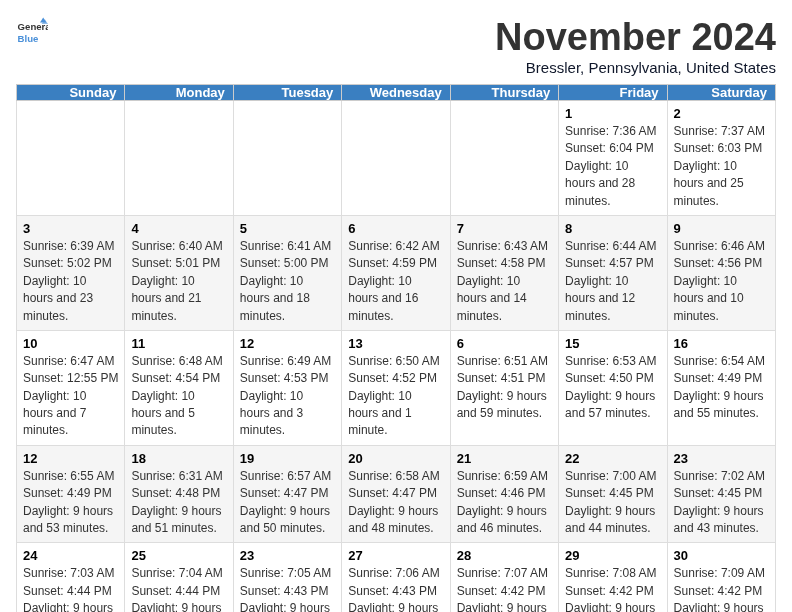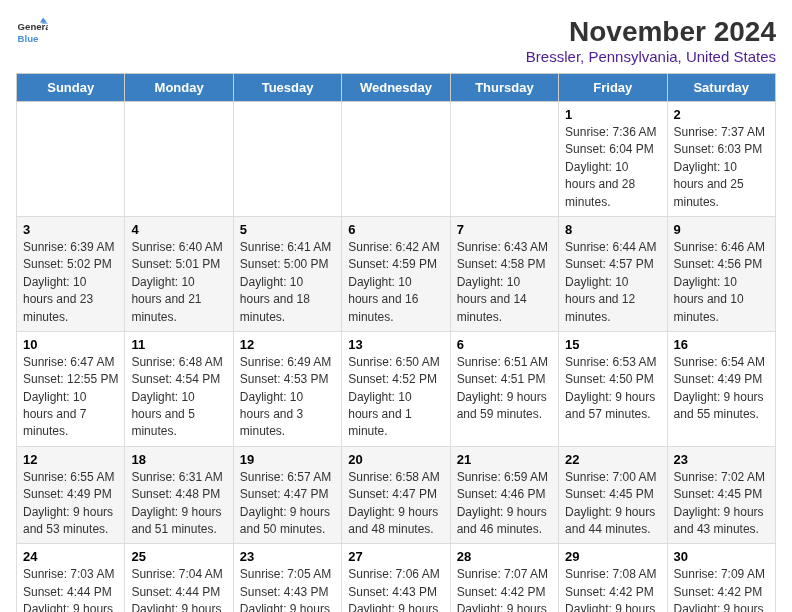--- a/index.html
+++ b/index.html
@@ -22,38 +22,38 @@
       gap: 4px;
     }
     .logo-icon {
       width: 32px;
       height: 32px;
     }
     .title-area {
       text-align: right;
     }
     .month-title {
-      font-size: 28px;
+      font-size: 38px;
       font-weight: bold;
       color: #333;
     }
     .location-title {
       font-size: 15px;
-      color: #4c1d95;
+      color: #0f172a;
     }
     table {
       width: 100%;
       border-collapse: collapse;
       font-size: 11px;
     }
     thead tr th {
       background-color: #3a7fc1;
       color: #fff;
-      text-align: center;
-      padding: 6px 8px;
+      text-align: right;
+      padding: 0 8px;
       font-size: 13px;
       font-weight: bold;
       border: 1px solid #ccc;
     }
     tbody tr td {
       vertical-align: top;
       border: 1px solid #ddd;
       padding: 5px 6px;
       width: 14.28%;
       height: 88px;

